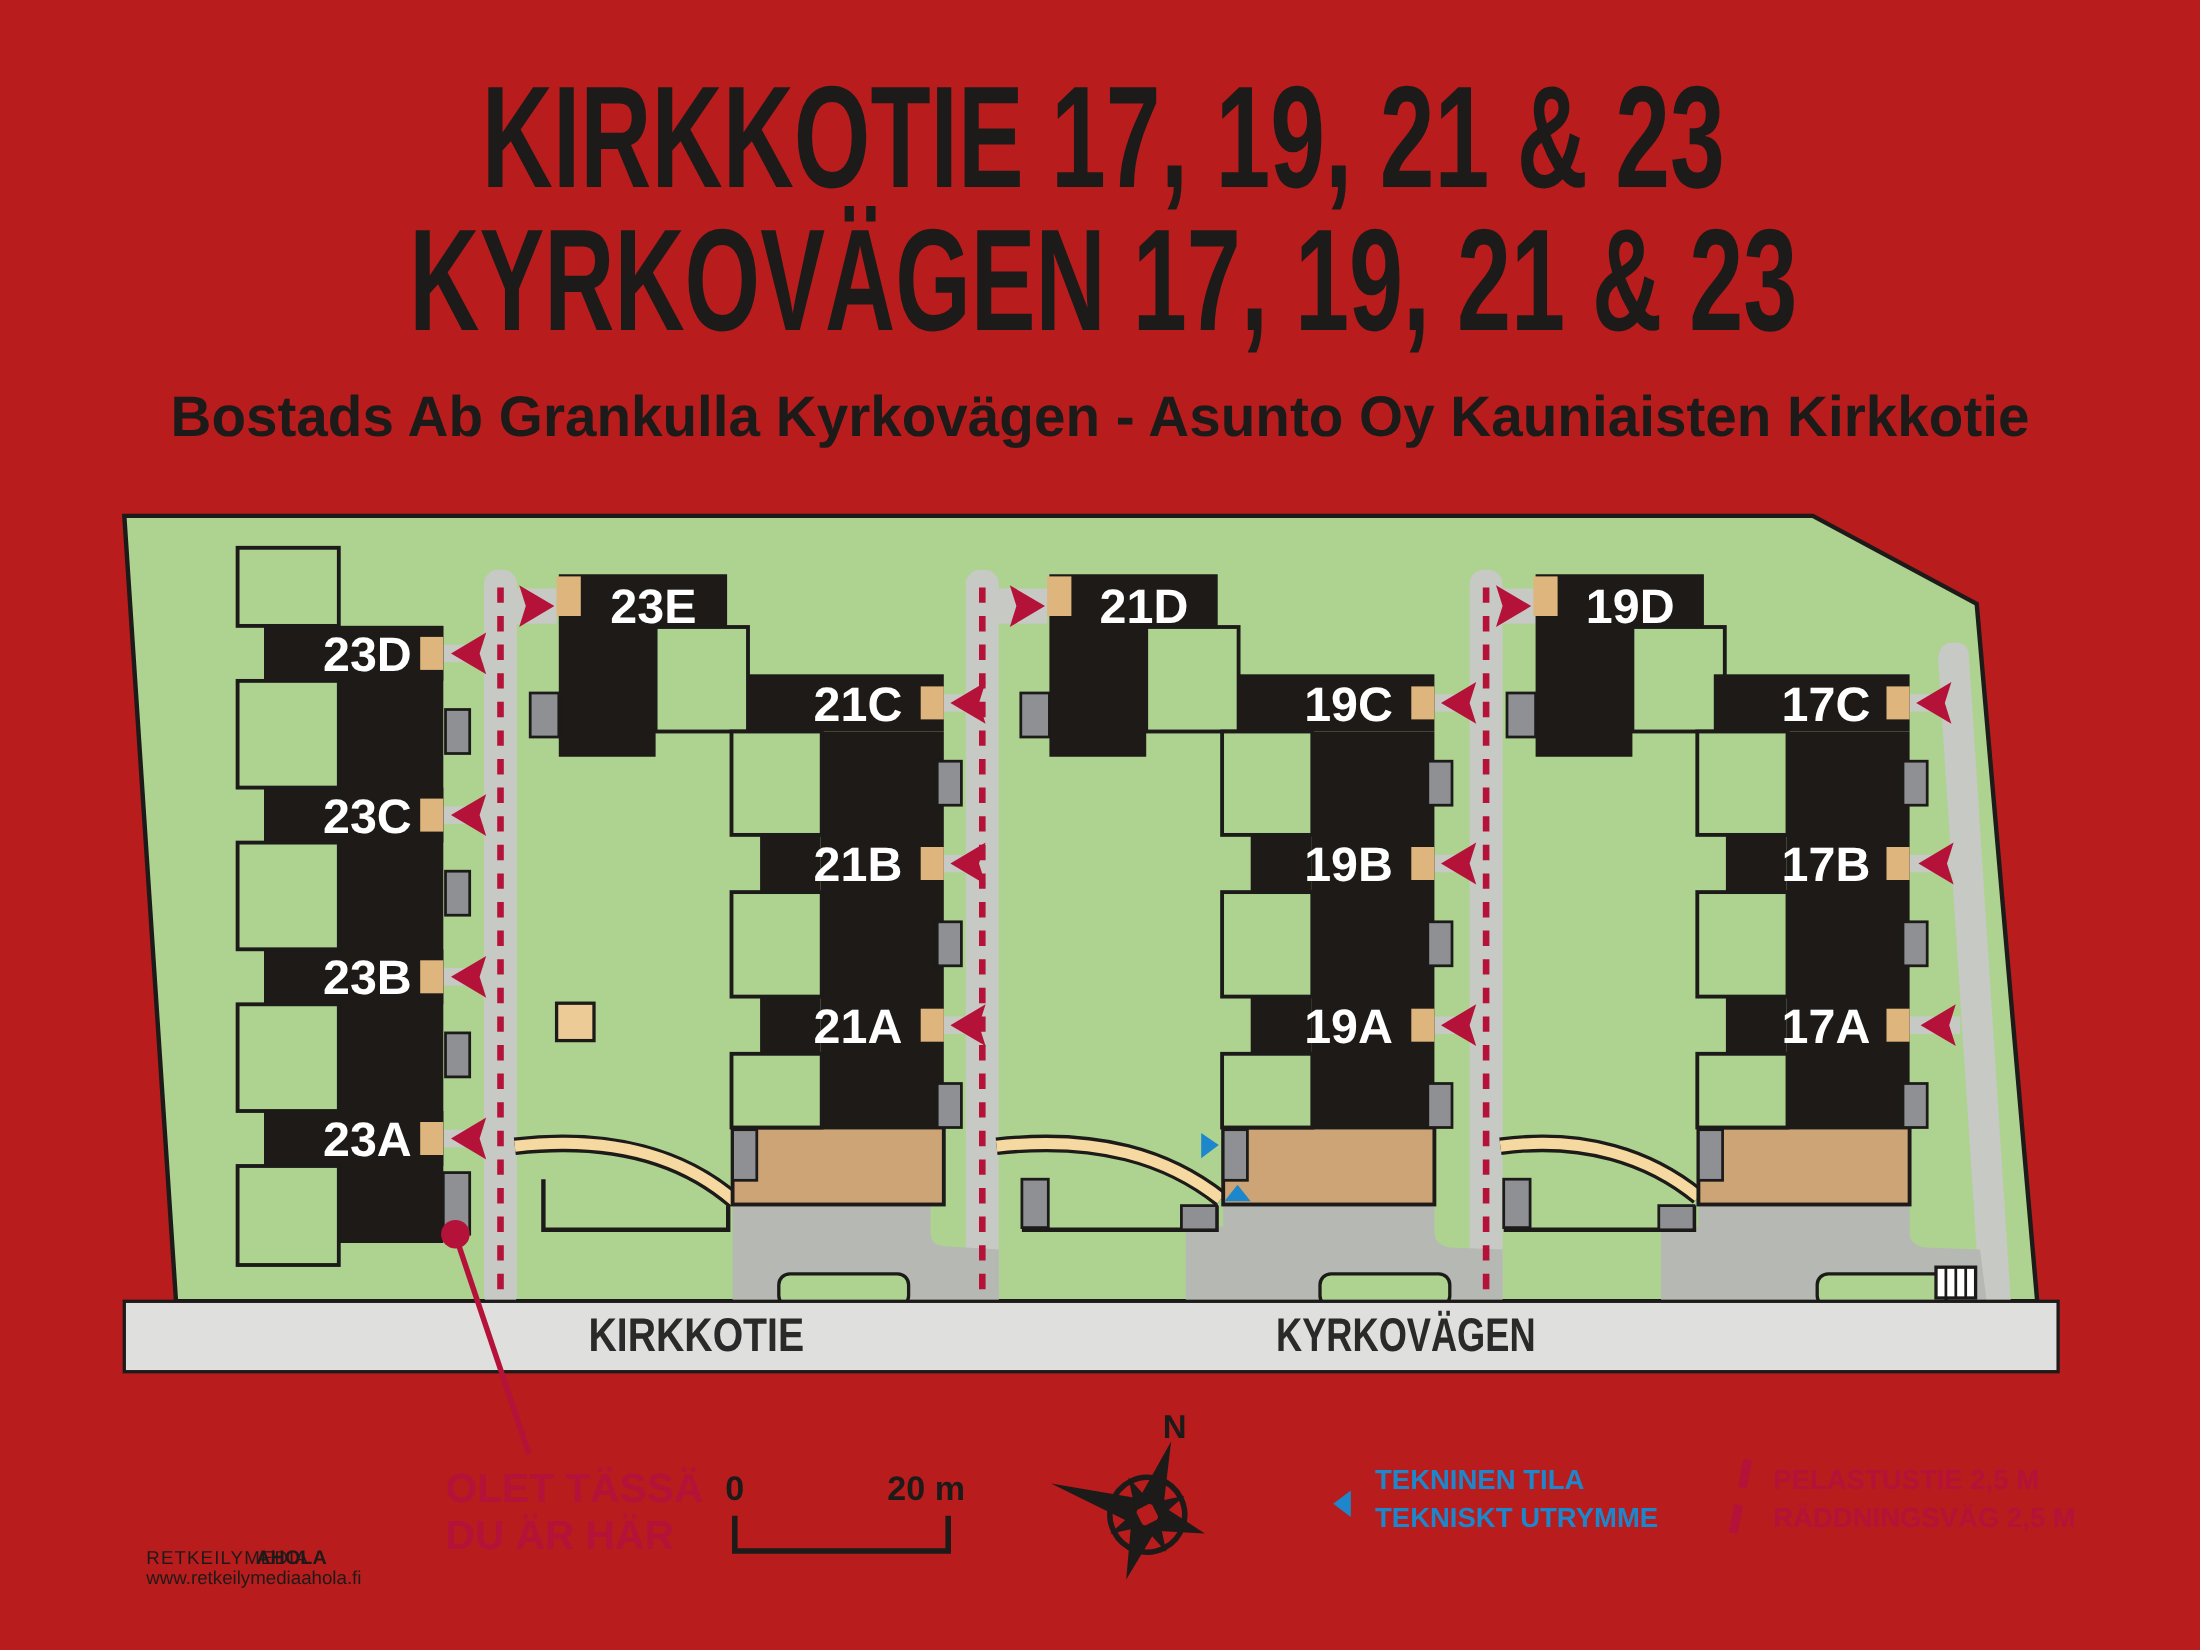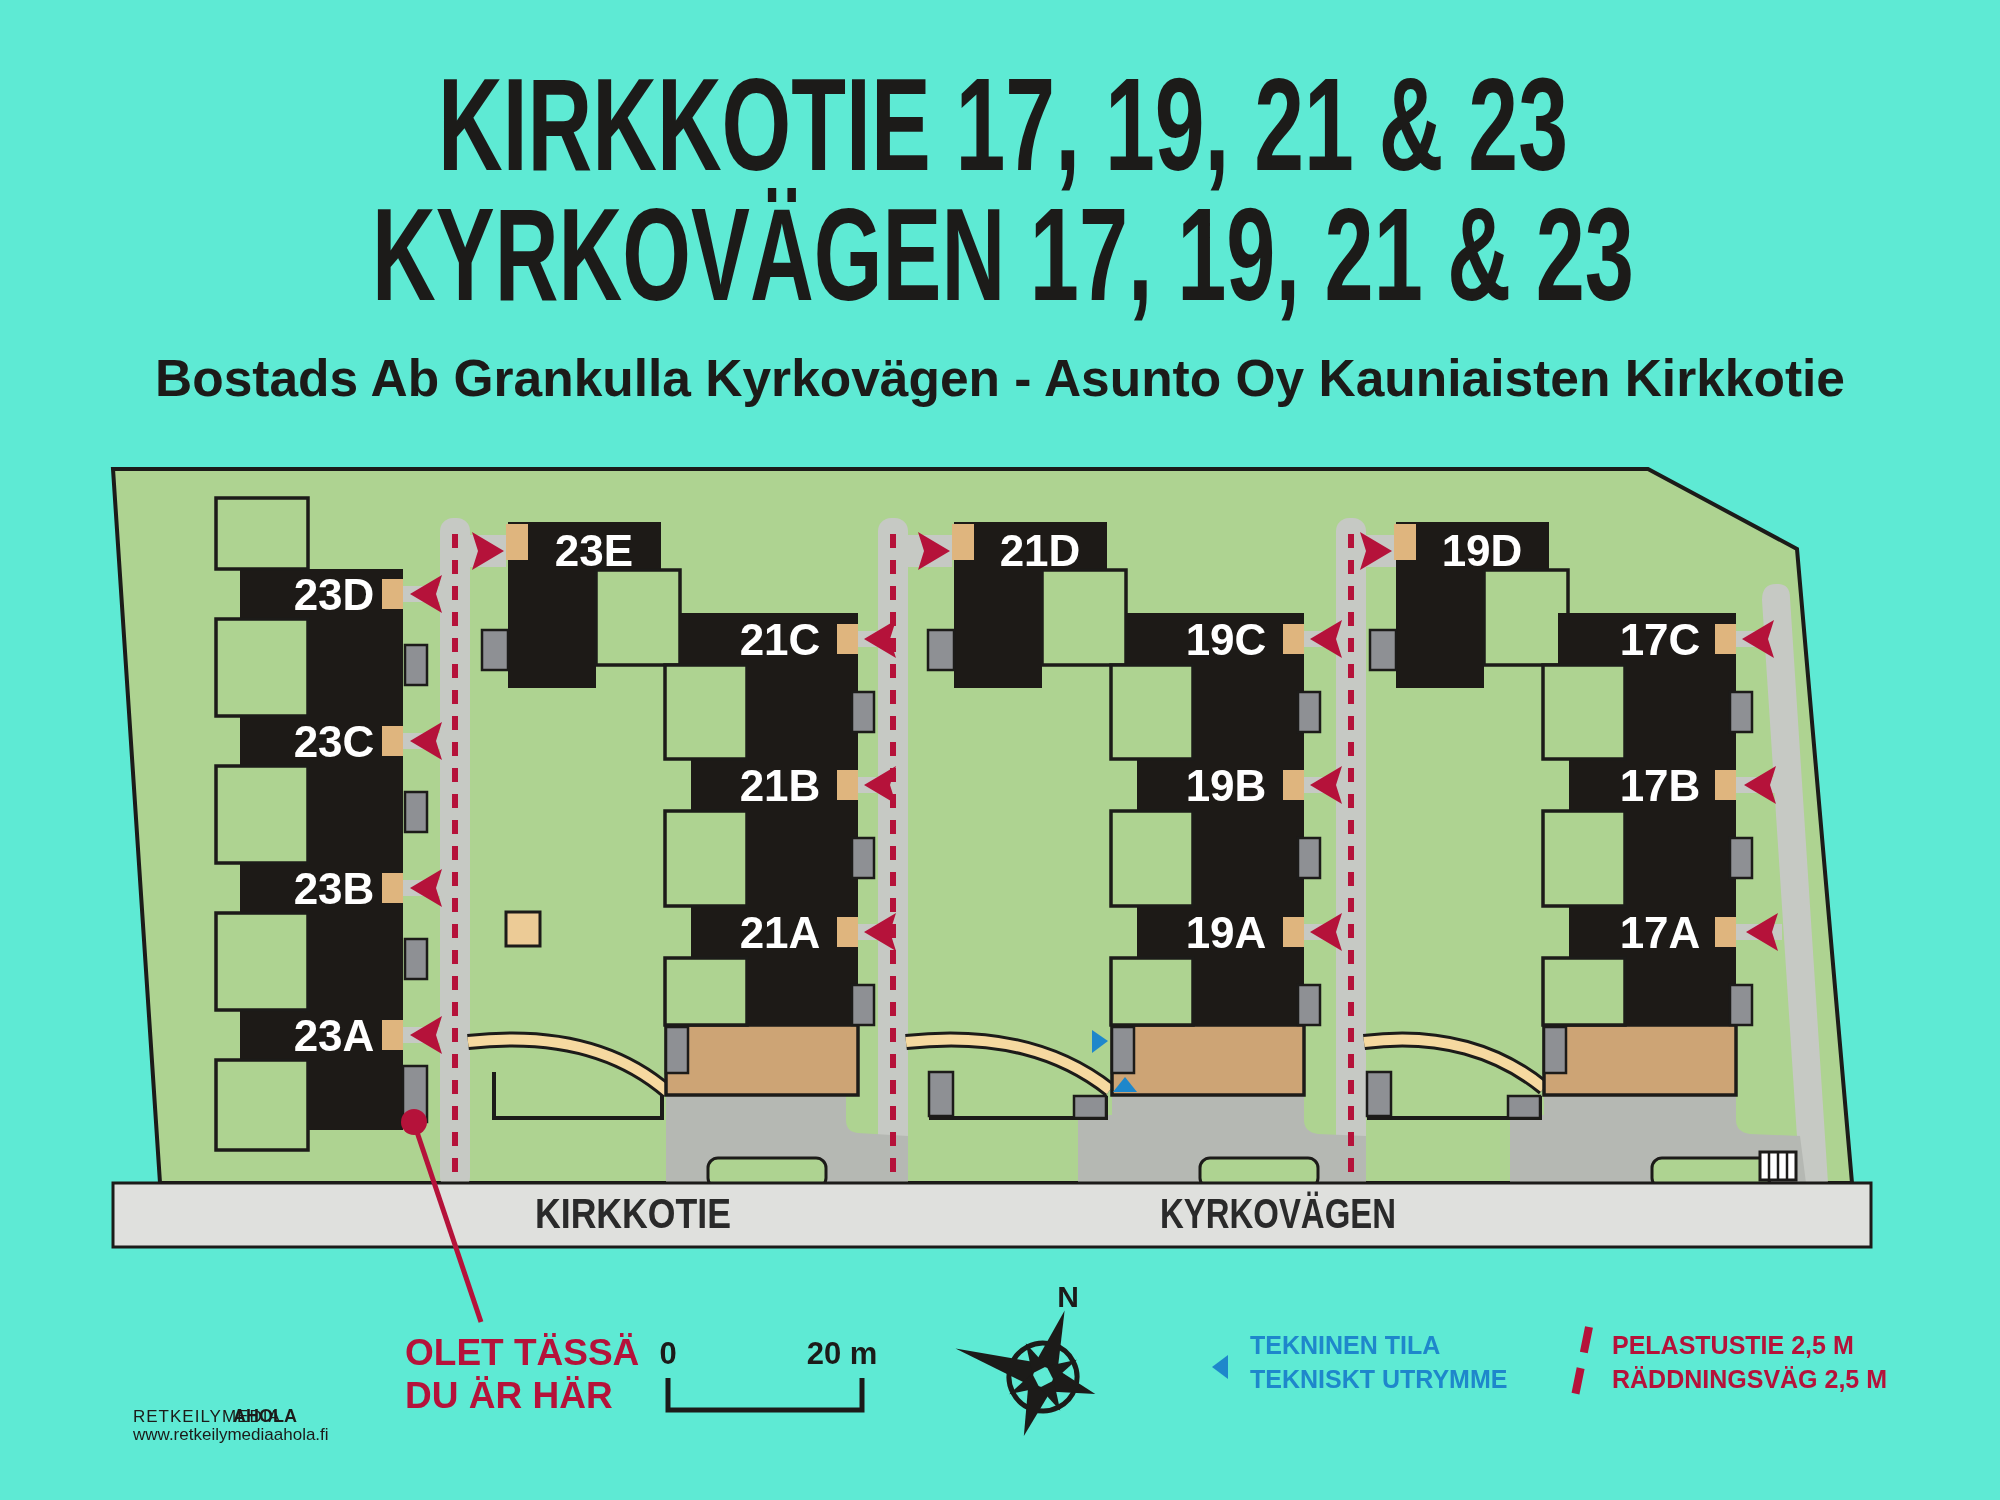--- a/index.html
+++ b/index.html
@@ -1,16 +1,16 @@
 <!DOCTYPE html>
 <html><head>
 <meta charset="utf-8">
 <style>
   html,body{margin:0;padding:0;background:#ffffff;}
-  .stage{position:relative;width:2000px;height:1500px;background:#5eead4;overflow:hidden;}
+  .stage{position:relative;width:2000px;height:1500px;background:#b91c1c;overflow:hidden;}
   svg{display:block;}
   text{font-family:"Liberation Sans","DejaVu Sans",sans-serif;}
   .t-title{font-size:132px;font-weight:bold;fill:#1c1b19;}
   .t-sub{font-size:52px;font-weight:bold;fill:#1c1b19;}
   .site{fill:#aed391;stroke:#1c1b19;stroke-width:4;}
   .bld{fill:#1d1a17;}
   .road{fill:#c6c9c4;}
   .apron{fill:#b5b8b3;}
   .band{fill:#dfe0dd;stroke:#1c1b19;stroke-width:3;}
   .court{fill:#aed391;stroke:#1c1b19;stroke-width:3.5;}

